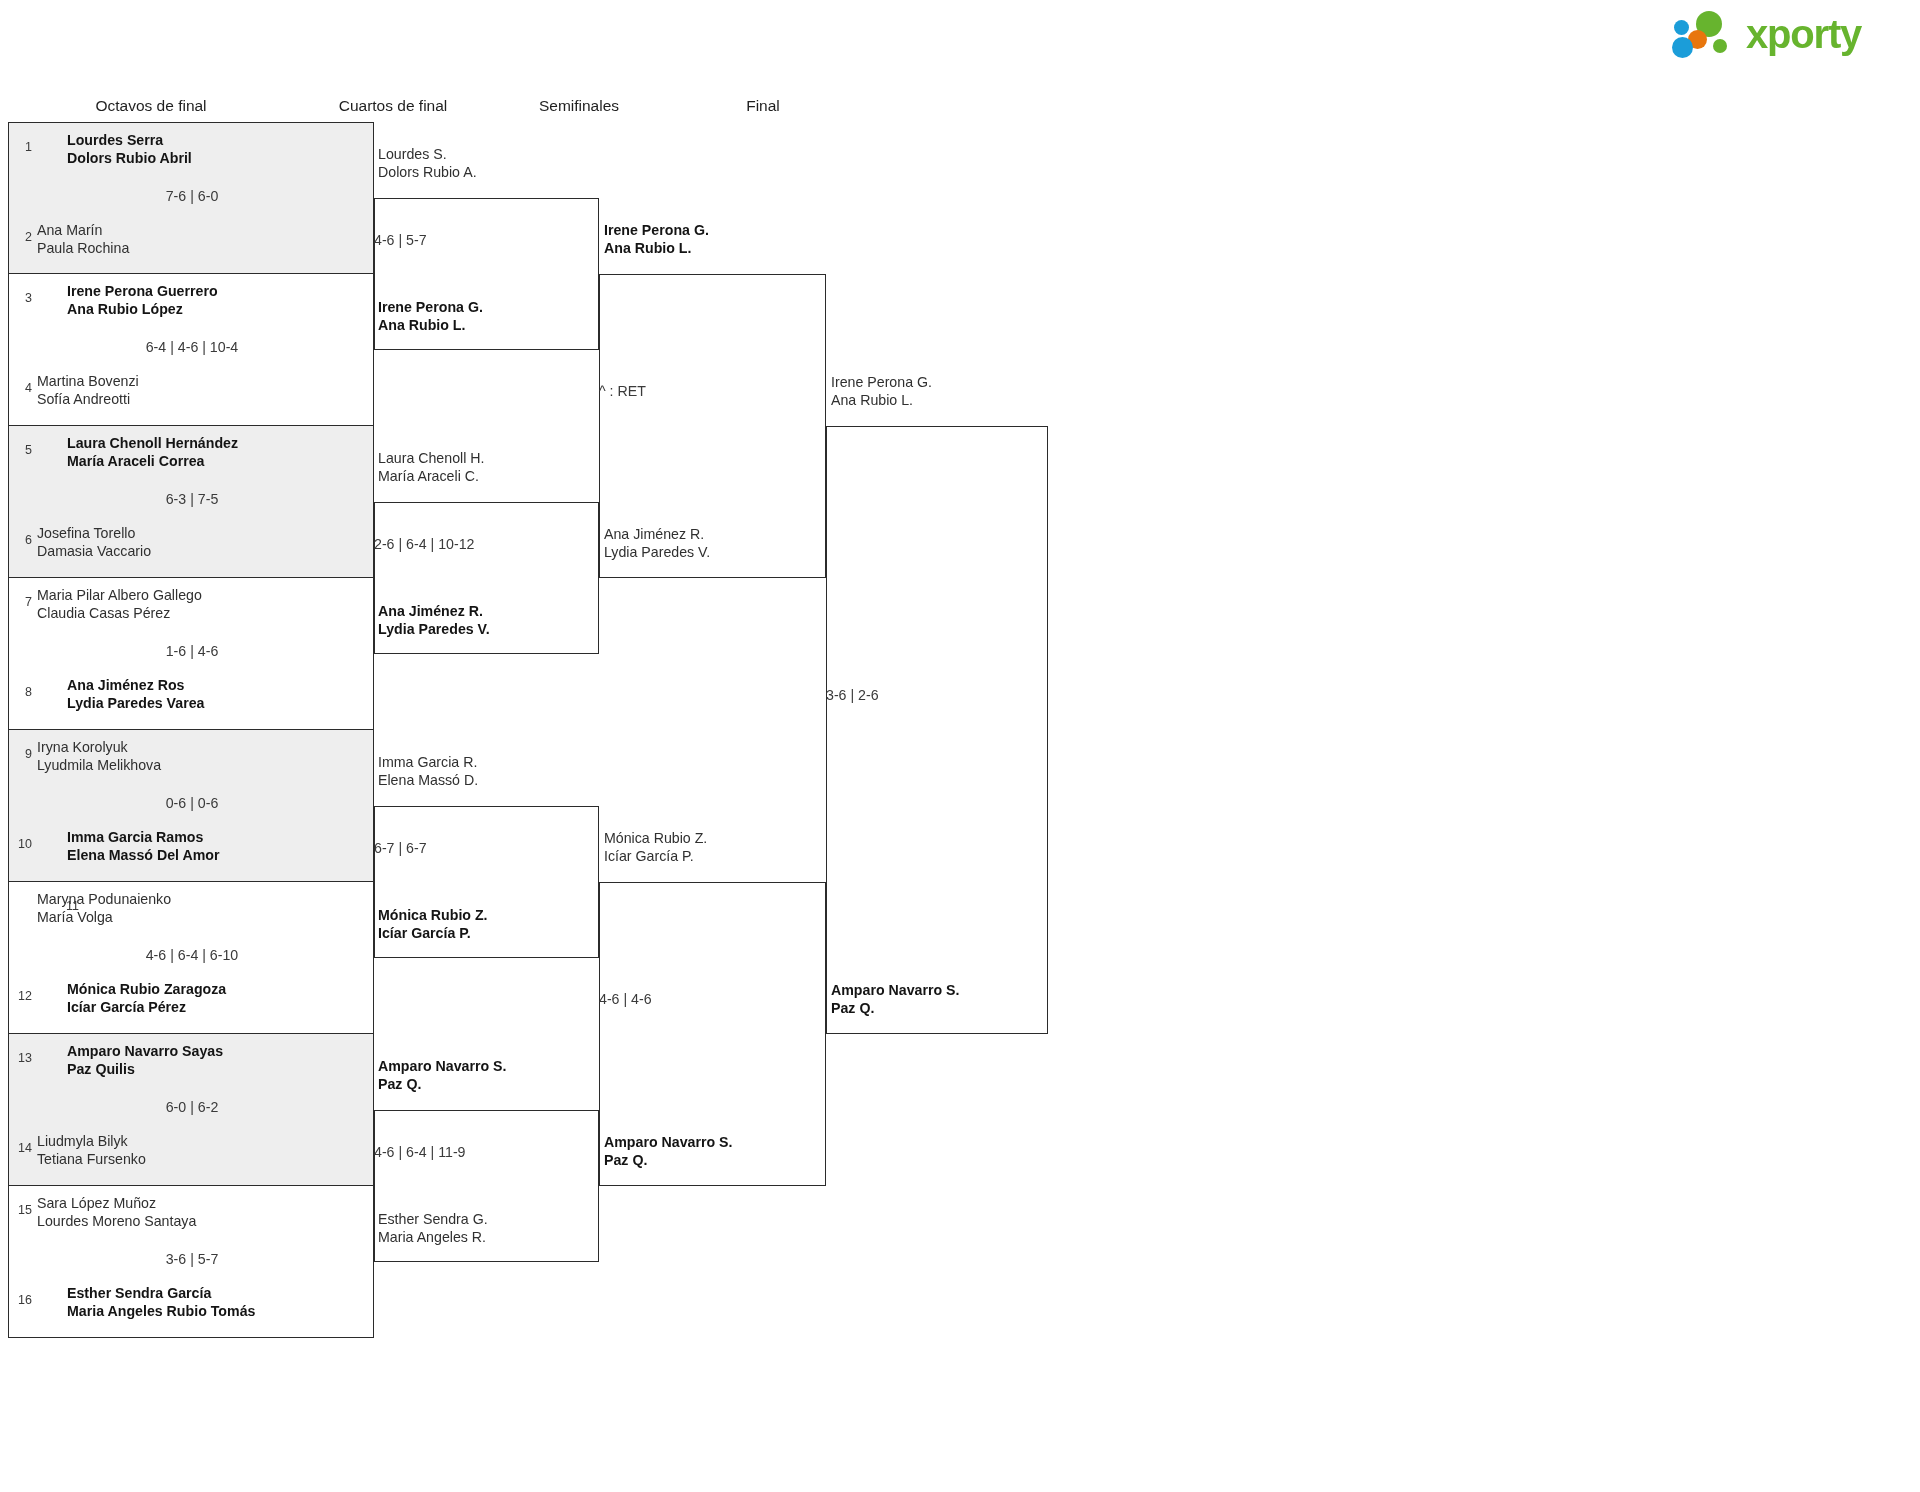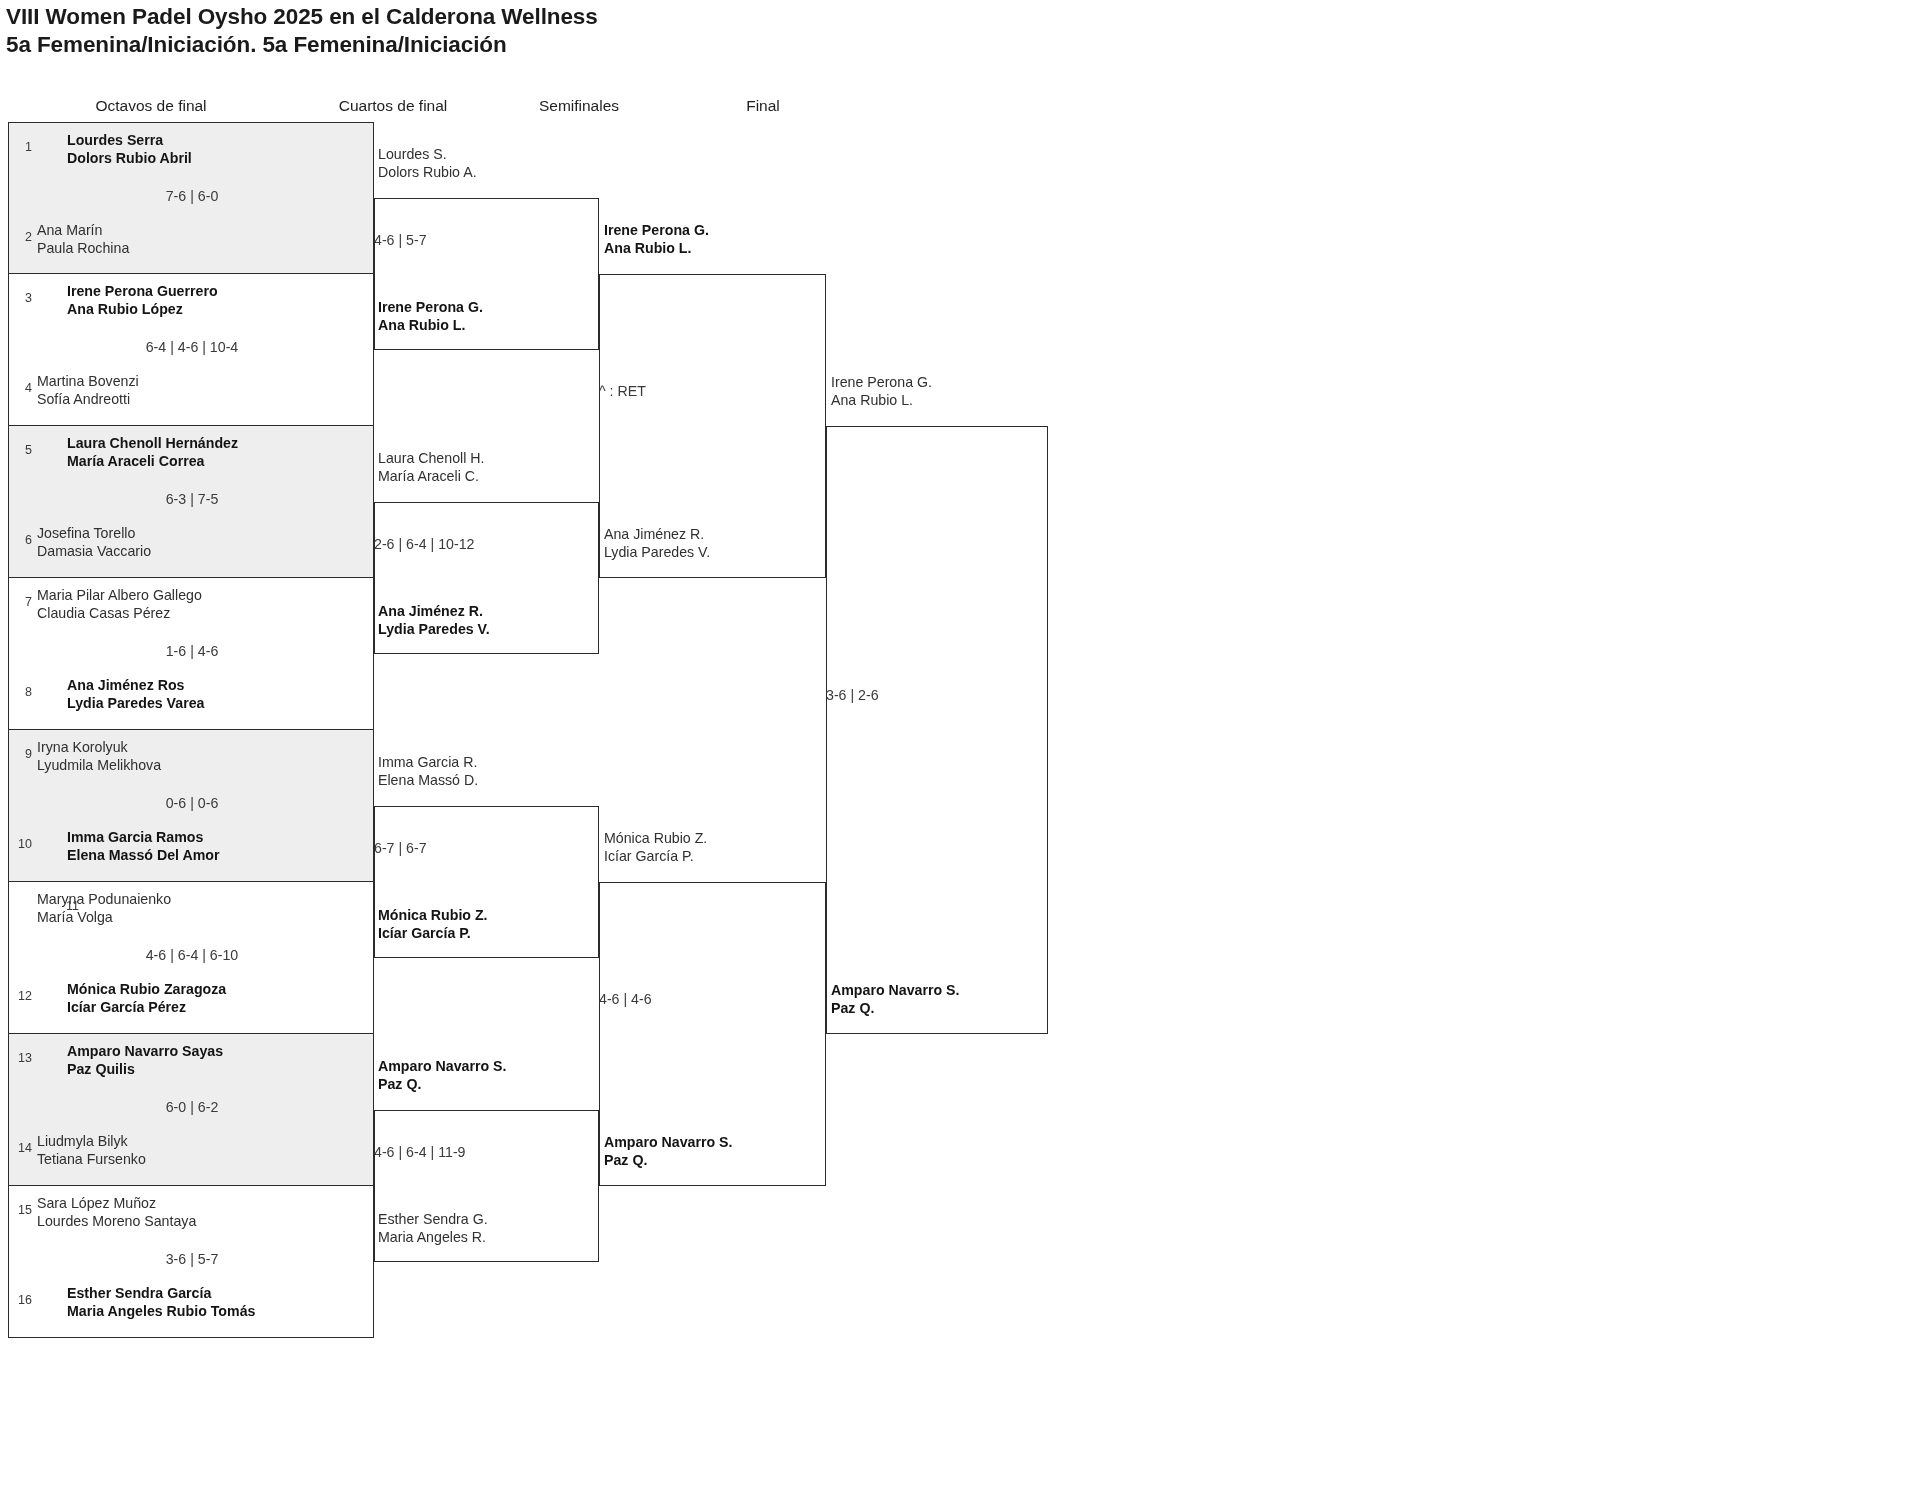--- a/index.html
+++ b/index.html
@@ -121,25 +121,29 @@
     color: #3a3a3a;
     text-align: left;
     white-space: nowrap;
   }
 </style>
 </head>
 <body>
 
 <div id="header">
 
-  <div id="title-block">
-    <span>VIII Women Padel Oysho 2025 en el Calderona Wellness</span>
-    <span class="line2">5a Femenina/Iniciación. 5a Femenina/Iniciación</span>
-  </div>
-
+
+  <div id="logo">
+    <span class="dot" style="left:4px; top:12px; width:15px; height:15px; background:#1b9dd9;"></span>
+    <span class="dot" style="left:26px; top:3px; width:26px; height:26px; background:#67b42e;"></span>
+    <span class="dot" style="left:18px; top:22px; width:19px; height:19px; background:#e8760d;"></span>
+    <span class="dot" style="left:2px; top:29px; width:21px; height:21px; background:#1b9dd9;"></span>
+    <span class="dot" style="left:43px; top:31px; width:14px; height:14px; background:#67b42e;"></span>
+    <span id="logo-word">xporty</span>
+  </div>
 </div>
 
 <div class="round-head" id="rh-0">Octavos de final</div>
 <div class="round-head" id="rh-1">Cuartos de final</div>
 <div class="round-head" id="rh-2">Semifinales</div>
 <div class="round-head" id="rh-3">Final</div>
 
 <div id="bracket">
 
   <div class="r1-match shaded" style="top:122px; height:152px;">

